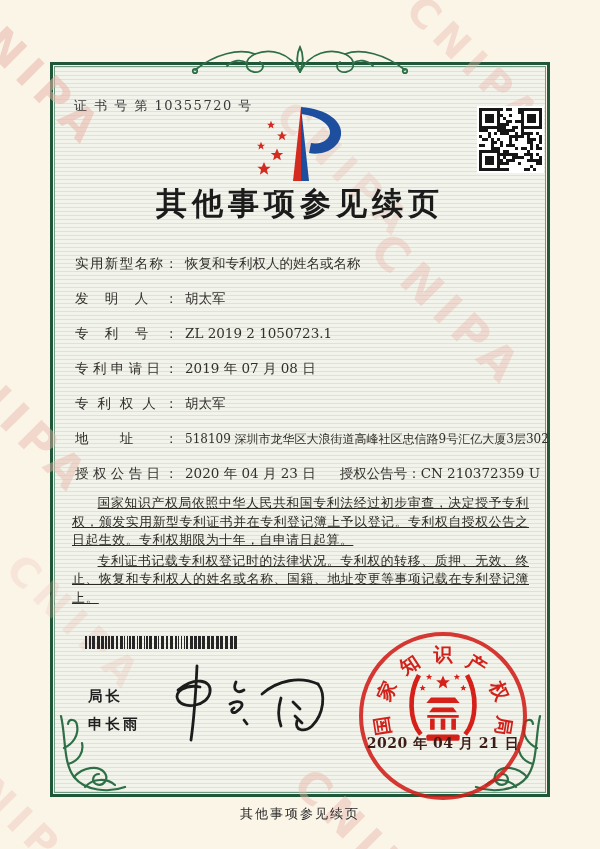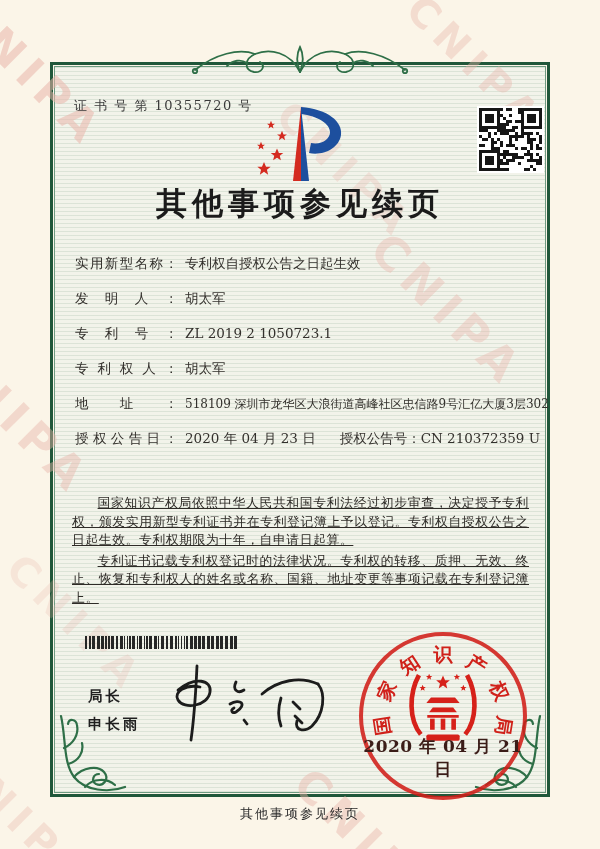--- a/index.html
+++ b/index.html
@@ -59,21 +59,21 @@
   
   .seal{position:absolute;left:359px;top:632px;width:168px;height:168px;z-index:5;}
   .seal-ring{position:absolute;inset:0;border:4.5px solid rgba(208,30,24,0.88);
              border-radius:50%;box-sizing:border-box;}
   .seal-arc{position:absolute;left:50%;top:50%;width:0;height:0;}
   .seal-arc span{position:absolute;left:-10px;top:-11px;width:20px;height:22px;
              text-align:center;font-size:19px;font-weight:bold;color:#d0211a;
              font-family:"DejaVu Serif","Liberation Serif",serif;}
   .seal-emblem{position:absolute;left:50%;top:50%;transform:translate(-50%,-62%);}
   .seal-date{position:absolute;left:0;width:100%;top:103px;text-align:center;
-             font-size:17px;font-weight:bold;letter-spacing:0.5px;color:#3b1d18;}
+             font-size:14px;font-weight:bold;letter-spacing:0.5px;color:#3b1d18;}
 
   .page-info{position:absolute;left:0;top:768px;width:100%;text-align:center;
              font-size:12px;letter-spacing:1px;color:#333;}
   .cont-note{position:absolute;left:0;top:805px;width:100%;text-align:center;
              font-size:13px;letter-spacing:2px;color:#2a2a2a;}
 </style>
 </head>
 <body>
 
 <div class="page">
@@ -584,27 +584,30 @@
         <div></div>
         <div class="q"></div>
         <div></div>
         <div></div>
       </div>
 
     <div class="title">其他事项参见续页</div>
 
     <div class="rows">
       <div class="f-row">
-        <span class="f-label">实用新型名称：</span><span class="f-value">专利权自授权公告之日起生效</span>
+        <span class="f-label">实用新型名称：</span><span class="f-value">恢复和专利权人的姓名或名称</span>
       </div>
       <div class="f-row">
         <span class="f-label">发明人：</span><span class="f-value">胡太军</span>
       </div>
       <div class="f-row">
         <span class="f-label">专利号：</span><span class="f-value">ZL 2019 2 1050723.1</span>
+      </div>
+      <div class="f-row">
+        <span class="f-label">专利申请日：</span><span class="f-value">2019 年 07 月 08 日</span>
       </div>
       <div class="f-row">
         <span class="f-label">专利权人：</span><span class="f-value">胡太军</span>
       </div>
       <div class="f-row">
         <span class="f-label">地址：</span><span class="f-value small">518109 深圳市龙华区大浪街道高峰社区忠信路9号汇亿大厦3层302</span>
       </div>
       <div class="f-row">
         <span class="f-label">授权公告日：</span><span class="f-value">2020 年 04 月 23 日</span><span class="f-pair2"><span class="f-label2">授权公告号：</span><span>CN 210372359 U</span></span>
       </div>

